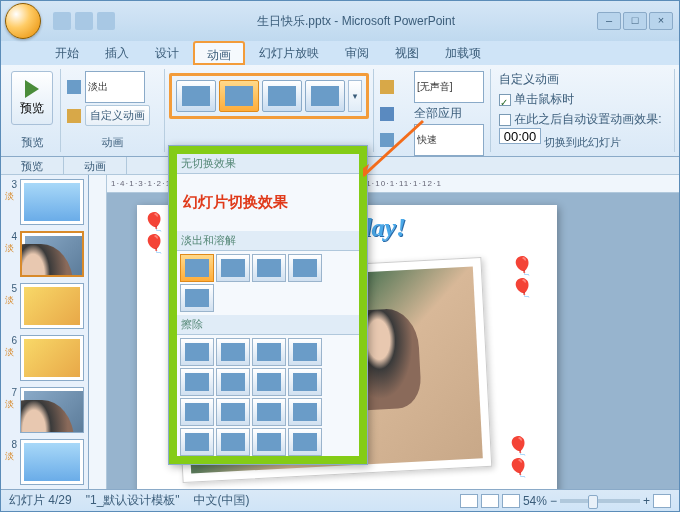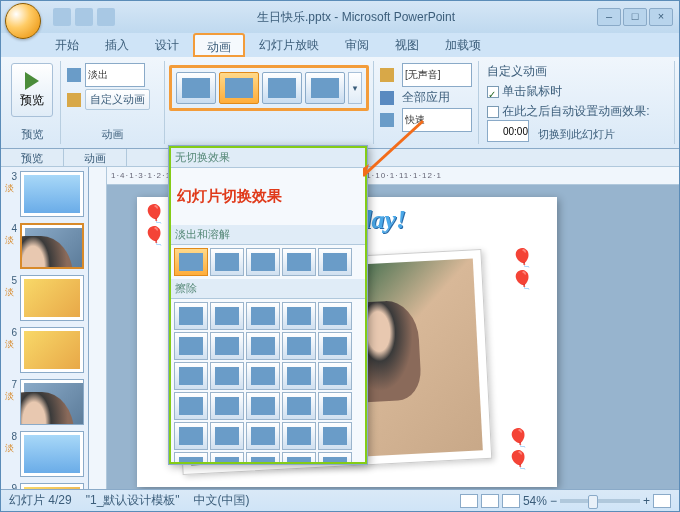--- a/index.html
+++ b/index.html
@@ -1,18 +1,18 @@
 <!DOCTYPE html>
 <html><head>
 <meta charset="utf-8">
 <style>
 *{margin:0;padding:0;box-sizing:border-box;font-family:"Microsoft YaHei",SimSun,sans-serif;font-size:12px}
 body{width:680px;height:512px;background:#fff;overflow:hidden;position:relative}
 .window{width:680px;height:512px;background:linear-gradient(#cfe4f7,#e8f1fb);border:1px solid #5b8cb8;position:relative}
-.titlebar{height:32px;background:linear-gradient(#d5e6f6,#bfd9ef);display:flex;align-items:center;padding:0 6px}
+.titlebar{height:40px;background:linear-gradient(#d5e6f6,#bfd9ef);display:flex;align-items:center;padding:0 6px}
 .office-btn{width:36px;height:36px;border-radius:50%;background:radial-gradient(circle at 30% 30%,#fff,#ffcc66 40%,#e68a00);border:1px solid #8a5a00;position:absolute;left:4px;top:2px;z-index:10;box-shadow:0 1px 3px rgba(0,0,0,.3)}
 .qat{margin-left:46px;display:flex;gap:4px;align-items:center}
 .qat-btn{width:18px;height:18px;background:#a8c8e4;border-radius:2px}
 .title-text{flex:1;text-align:center;color:#3b5d7a;font-size:12px}
 .win-controls{display:flex;gap:2px}
 .win-btn{width:24px;height:18px;background:#b8d4ec;border:1px solid #8aaac8;border-radius:2px;text-align:center;line-height:14px;color:#3b5d7a;font-size:11px}
 .tabs{height:24px;display:flex;padding-left:42px;gap:2px;background:#cfe4f7}
 .tab{padding:4px 12px;color:#3b5d7a;cursor:pointer;border-radius:3px 3px 0 0}
 .tab.active{background:#f5f9fd;border:1px solid #8aaac8;border-bottom:none}
 .ribbon{height:92px;background:linear-gradient(#f0f6fc,#dae9f7);border-bottom:1px solid #8aaac8;display:flex;padding:4px}
@@ -21,27 +21,27 @@
 .preview-btn{width:42px;height:54px;background:linear-gradient(#fff,#e0ecf7);border:1px solid #a8c0d8;border-radius:3px;display:flex;flex-direction:column;align-items:center;justify-content:center;gap:2px}
 .preview-icon{width:0;height:0;border-left:14px solid #4a8c3a;border-top:9px solid transparent;border-bottom:9px solid transparent}
 .anim-row{display:flex;gap:4px;align-items:center;margin-bottom:2px}
 .small-btn{padding:2px 4px;background:linear-gradient(#fff,#e8f0f8);border:1px solid #b0c8dc;border-radius:2px;color:#3b5d7a;font-size:11px}
 .trans-gallery{display:flex;gap:3px;align-items:center;padding:4px;border:3px solid #f39c3a;border-radius:2px}
 .trans-thumb{width:40px;height:32px;background:linear-gradient(#fff,#c8dcf0);border:1px solid #8aaac8;border-radius:2px;position:relative}
 .trans-thumb.sel{background:linear-gradient(#ffd98a,#ffad3a);border-color:#e08a1a}
 .trans-thumb::after{content:"";position:absolute;inset:5px;background:#6a9cc8}
 .gallery-more{width:14px;height:32px;background:linear-gradient(#fff,#e0ecf7);border:1px solid #a8c0d8;display:flex;align-items:center;justify-content:center;font-size:9px;color:#3b5d7a}
 .trans-opts{padding:2px 6px;display:flex;flex-direction:column;gap:2px}
-.opt-row{display:flex;gap:8px;align-items:center;font-size:11px;color:#3b5d7a}
+.opt-row{display:flex;gap:20px;align-items:center;font-size:11px;color:#3b5d7a}
 .opt-icon{width:14px;height:14px;background:#6a9cc8}
-.dd{width:60px;height:24px;background:#fff;border:1px solid #8aaac8;font-size:10px;padding:0 2px;color:#333}
+.dd{width:60px;height:32px;background:#fff;border:1px solid #8aaac8;font-size:10px;padding:0 2px;color:#333}
 .switch-opts{padding:2px 8px;display:flex;flex-direction:column;gap:3px;font-size:11px;color:#3b5d7a}
 .chk{width:12px;height:12px;border:1px solid #7a9ab4;background:#fff;display:inline-block;vertical-align:middle}
 .chk.checked::after{content:"✓";font-size:10px;color:#2a6a2a;line-height:10px}
-.time-box{width:42px;height:22px;background:#fff;border:1px solid #8aaac8;font-size:10px;text-align:right}
+.time-box{width:42px;height:16px;background:#fff;border:1px solid #8aaac8;font-size:13px;text-align:center}
 .pane-labels{height:18px;background:#e0ecf7;display:flex;border-bottom:1px solid #b0c8dc}
 .pane-label{padding:2px 20px;font-size:11px;color:#3b5d7a;border-right:1px solid #b0c8dc}
 .workspace{display:flex;height:330px;background:#9db8d0}
 .thumb-panel{width:88px;background:#e8f1fb;border-right:1px solid #8aaac8;overflow:hidden;padding:4px}
 .slide-thumb{display:flex;gap:3px;margin-bottom:6px}
 .thumb-num{font-size:10px;color:#3b5d7a;width:12px;text-align:right}
 .thumb-star{font-size:9px;color:#d88a2a}
 .thumb-img{width:64px;height:46px;background:#fff;border:1px solid #8aaac8;position:relative;overflow:hidden}
 .thumb-img.sel{border:2px solid #d88a2a}
 .thumb-content{position:absolute;inset:3px;background:linear-gradient(135deg,#f8d868,#e8a848)}
@@ -51,21 +51,21 @@
 .editor{flex:1;background:#97b4ce;position:relative;overflow:hidden}
 .ruler-h{height:18px;background:#f0f6fc;border-bottom:1px solid #b0c8dc;font-size:8px;color:#667;padding-left:4px;line-height:18px;letter-spacing:1px}
 .slide-canvas{position:absolute;left:30px;top:30px;width:420px;height:290px;background:#fff;box-shadow:2px 2px 8px rgba(0,0,0,.3);padding:8px}
 .bday-text{font-family:"Comic Sans MS",cursive;font-size:26px;font-weight:bold;color:#4aa8e8;text-shadow:1px 1px 0 #2a6aa8;font-style:italic}
 .balloons{position:absolute;width:40px;height:50px}
 .balloons::before{content:"🎈🎈";font-size:18px}
 .photo-frame{position:absolute;left:40px;top:60px;width:310px;height:210px;background:#fff;border:1px solid #ccc;transform:rotate(-3deg);box-shadow:2px 2px 6px rgba(0,0,0,.2);padding:8px}
 .photo{width:100%;height:100%;background:linear-gradient(135deg,#7a9a7a 0%,#5a7a5a 40%,#d8b898 60%,#c8a888 100%);position:relative}
 .photo::after{content:"";position:absolute;right:20%;top:20%;width:80px;height:100px;background:radial-gradient(ellipse at 50% 30%,#e8c8b0 20%,#3a3a3a 30%,#8a6a5a 60%);border-radius:40% 40% 30% 30%}
 .gallery-popup{position:absolute;left:167px;top:144px;width:200px;height:320px;background:#f5f9fd;border:1px solid #8aaac8;box-shadow:2px 2px 8px rgba(0,0,0,.3);z-index:20}
-.gallery-popup-inner{border:2px solid #84cc16;height:100%;overflow:hidden}
+.gallery-popup-inner{border:8px solid #84cc16;height:100%;overflow:hidden}
 .gp-header{background:#e0ecf7;padding:2px 4px;font-size:11px;color:#587;border-bottom:1px solid #b0c8dc}
 .gp-annotation{color:#e03a1a;font-size:15px;padding:19px 6px;font-weight:bold}
 .gp-grid{display:flex;flex-wrap:wrap;gap:2px;padding:3px}
 .gp-item{width:34px;height:28px;background:linear-gradient(#fff,#d0e0f0);border:1px solid #9ab4cc;position:relative}
 .gp-item.sel{background:linear-gradient(#ffd98a,#ffad3a);border-color:#e08a1a}
 .gp-item::after{content:"";position:absolute;inset:4px;background:#6a9cc8}
 .arrow-annotation{position:absolute;left:362px;top:115px;z-index:25;pointer-events:none}
 .statusbar{position:absolute;bottom:0;left:0;right:0;height:22px;background:linear-gradient(#dae9f7,#cfe4f7);border-top:1px solid #8aaac8;display:flex;align-items:center;padding:0 8px;gap:14px;font-size:11px;color:#3b5d7a}
 .status-right{margin-left:auto;display:flex;gap:3px;align-items:center}
 .view-btn{width:18px;height:14px;border:1px solid #8aaac8;background:#fff}

